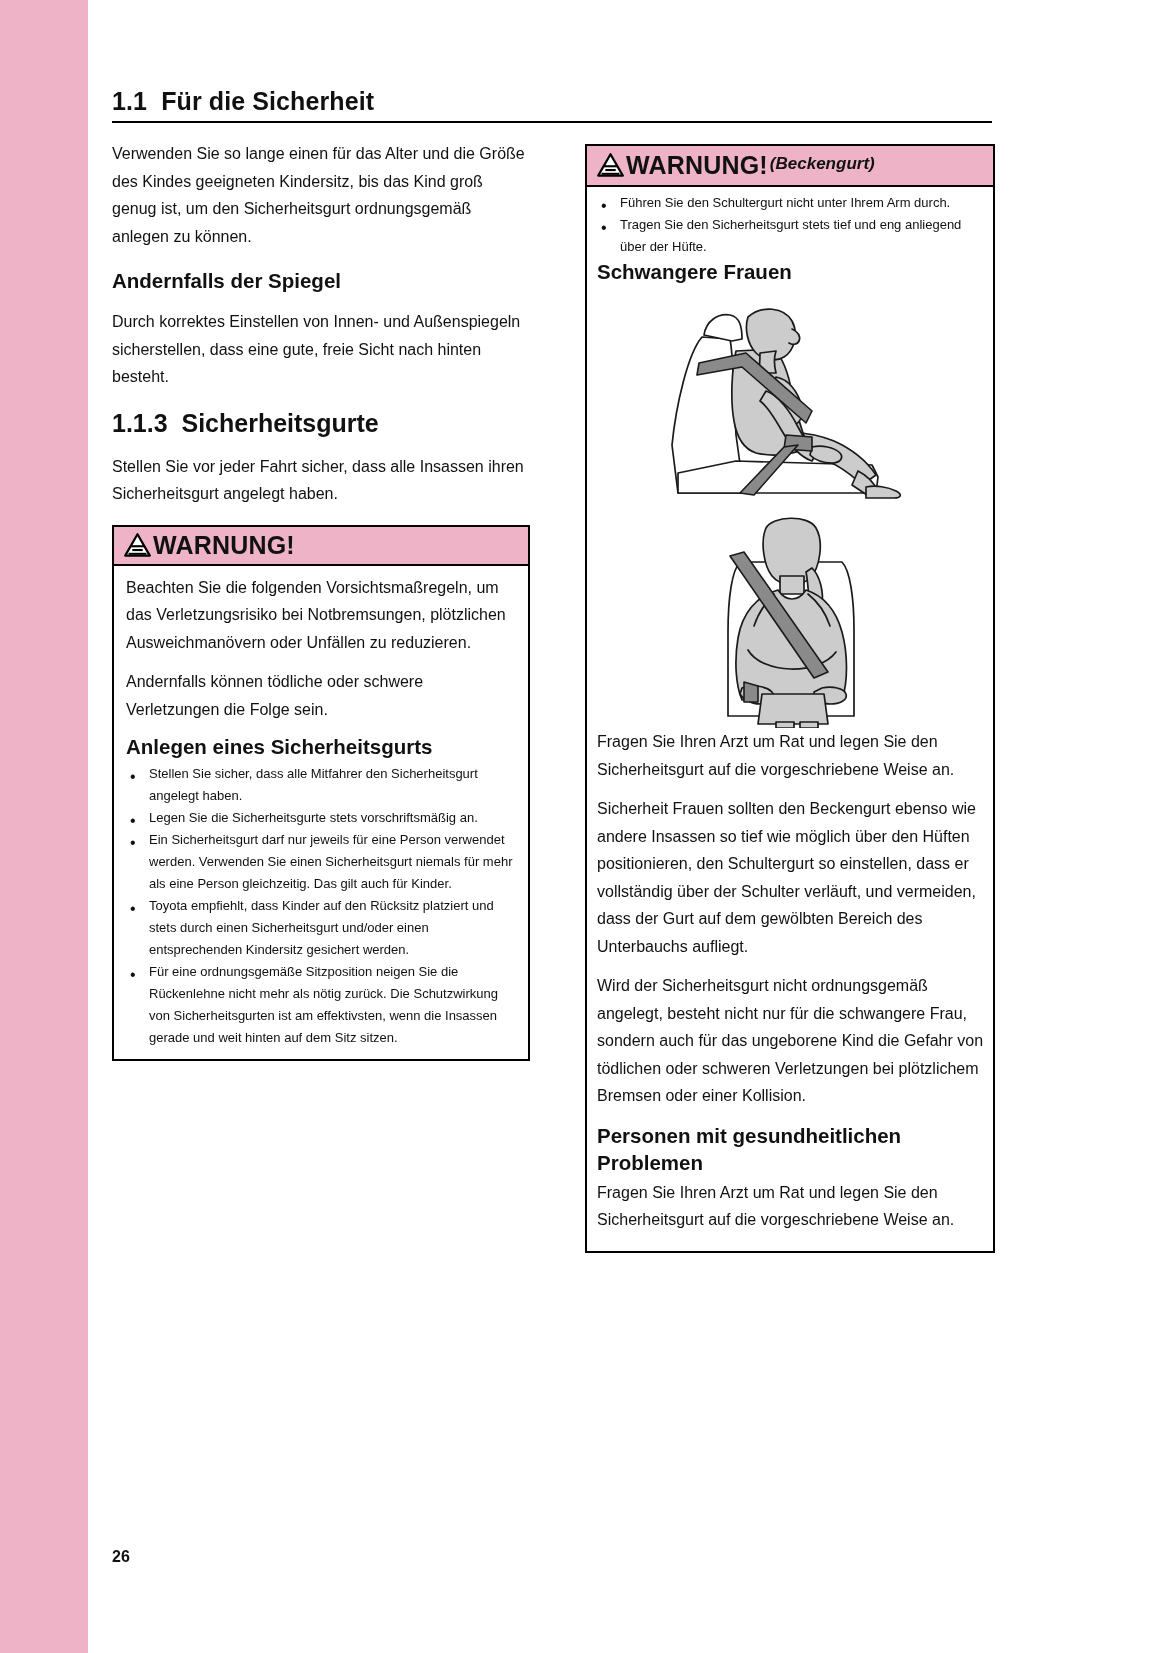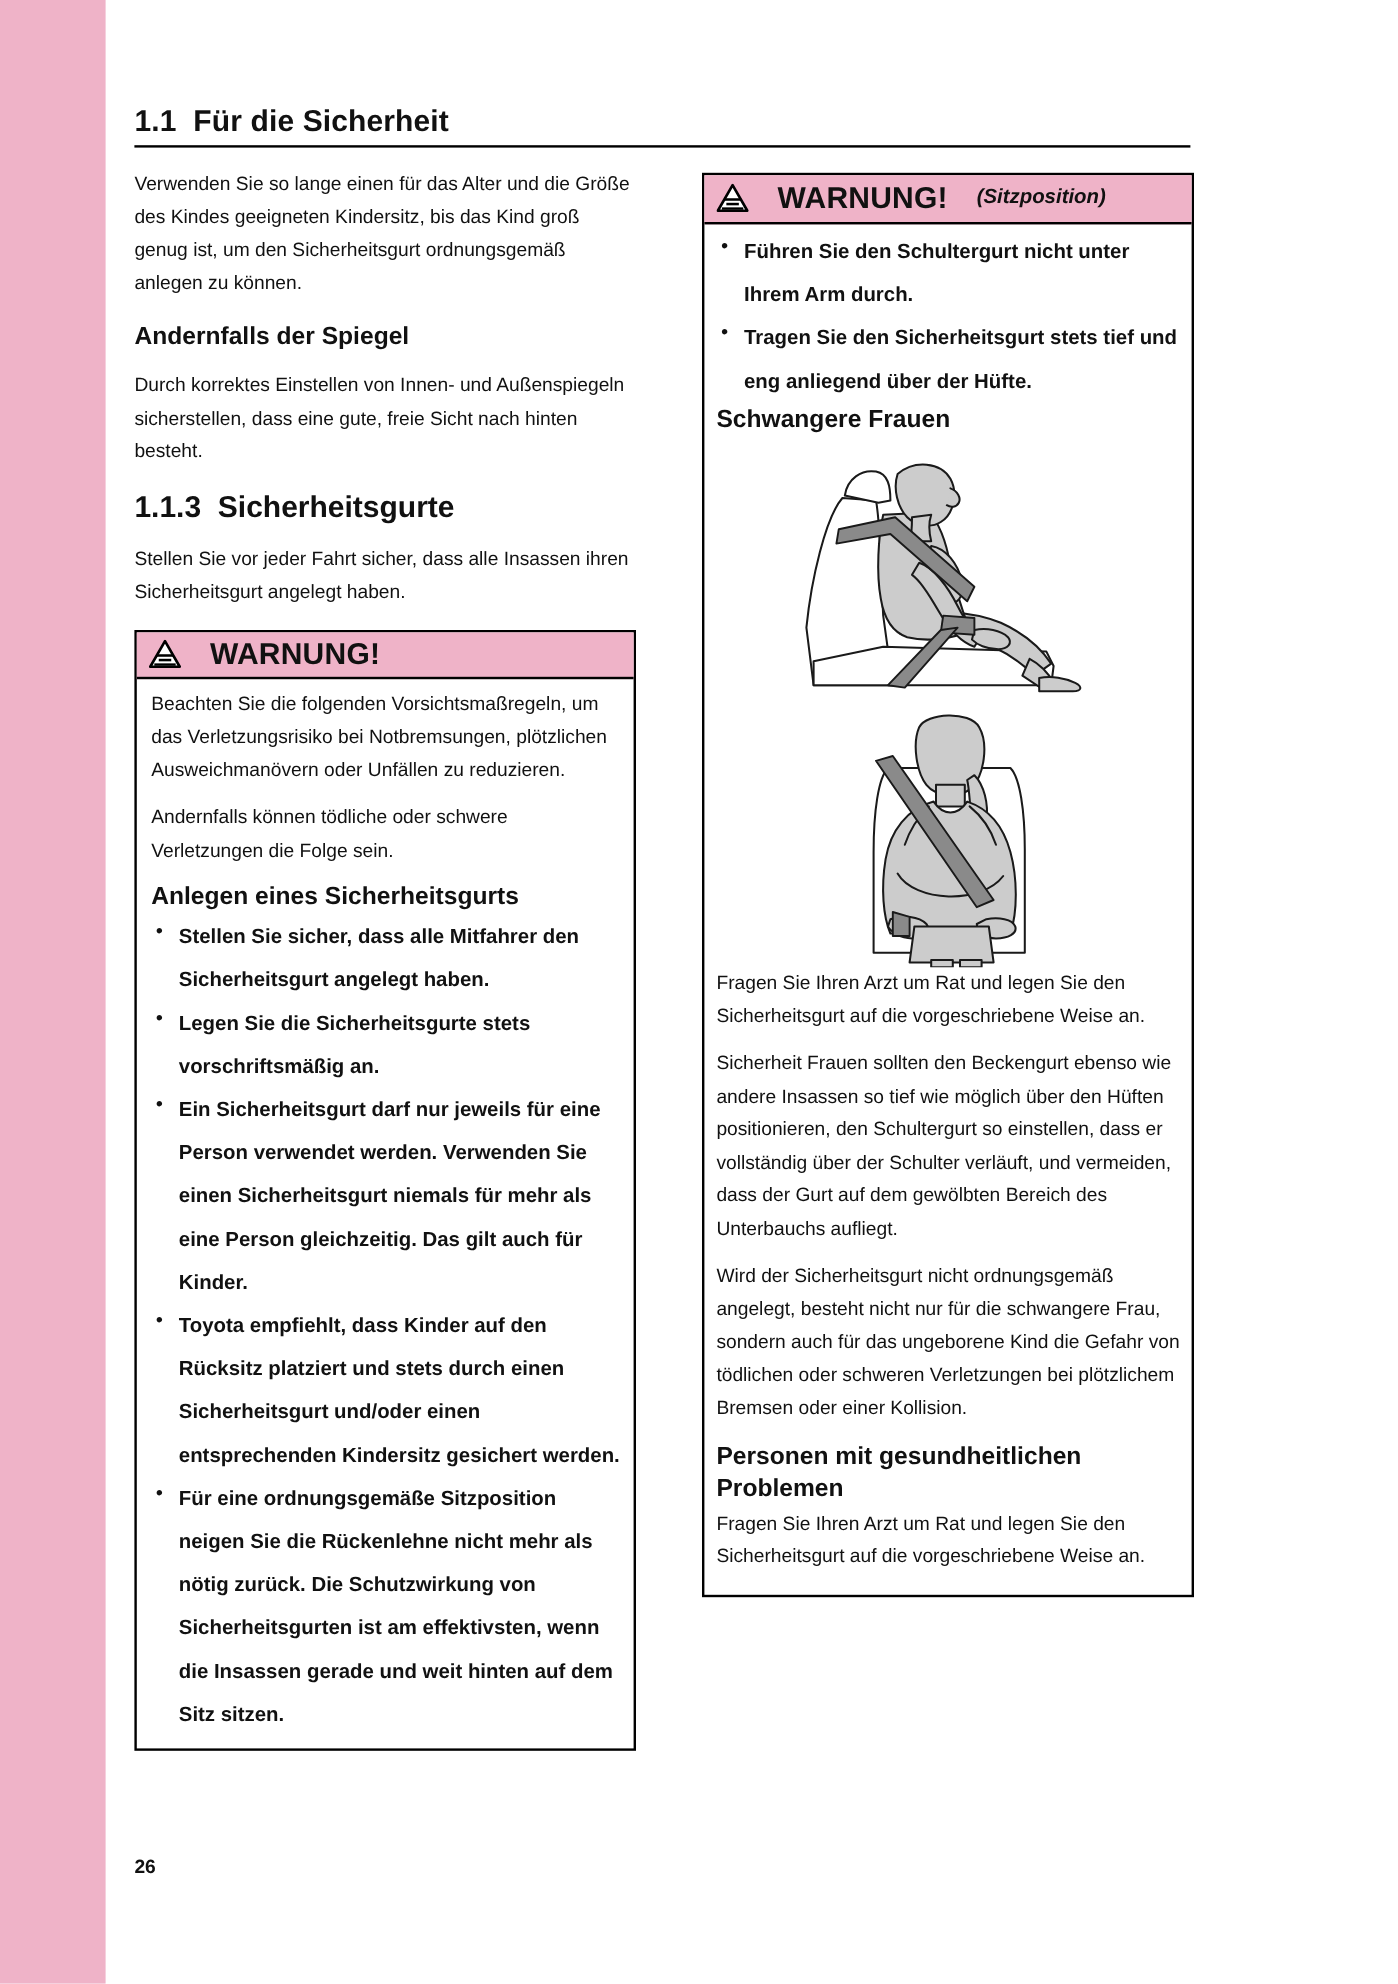--- a/index.html
+++ b/index.html
@@ -93,21 +93,21 @@
     margin: 4px 0 0 0;
     background: #ffffff;
     box-sizing: border-box;
   }
   .warnbox .whead {
     background: #efb3c8;
     border-bottom: 2px solid #000000;
     padding: 3px 8px 4px 10px;
     display: flex;
     align-items: center;
-    gap: 24px;
+    gap: 2px;
   }
   .warnbox .wtitle {
     font-size: 25px;
     font-weight: bold;
     line-height: 30px;
     letter-spacing: 0.2px;
   }
   .warnbox .wcont {
     font-size: 17px;
     font-weight: bold;
@@ -124,24 +124,23 @@
   .warnbox h3.subhead { margin-bottom: 3px; }
 
   ul.bullets {
     list-style: none;
     margin: 0;
     padding: 0;
   }
   ul.bullets > li {
     position: relative;
     padding-left: 23px;
-    font-size: 17px;
-    line-height: 36px;
+    font-size: 13px;
+    line-height: 22px;
     margin-bottom: 0px;
-    font-weight: bold;
   }
   ul.bullets > li::before {
     content: "\2022";
     position: absolute;
     left: 4px;
     top: 0;
     font-size: 16px;
     line-height: 27.5px;
   }
 
@@ -222,21 +221,21 @@
       <div class="whead">
         <span>
           <svg class="warn-tri" width="27" height="24" viewBox="0 0 27 24" aria-hidden="true">
             <path d="M13.5 1.2 L25.8 22.6 L1.2 22.6 Z" fill="#ffffff" stroke="#000000" stroke-width="2.2" stroke-linejoin="round"></path>
             <rect x="6.4" y="12.2" width="14.2" height="2.1" fill="#000000"></rect>
             <rect x="8.3" y="16.0" width="10.4" height="2.1" fill="#000000"></rect>
             <rect x="4.6" y="19.8" width="17.8" height="2.0" fill="#000000"></rect>
           </svg>
         </span>
         <span class="wtitle">WARNUNG!</span>
-        <span class="wcont">(Sitzposition)</span>
+        <span class="wcont">(Beckengurt)</span>
       </div>
       <div class="wbody">
 
         <ul class="bullets">
           <li>Führen Sie den Schultergurt nicht unter Ihrem Arm durch.</li>
           <li>Tragen Sie den Sicherheitsgurt stets tief und eng anliegend über der Hüfte.</li>
         </ul>
 
         <h3 class="subhead">Schwangere Frauen</h3>
 

